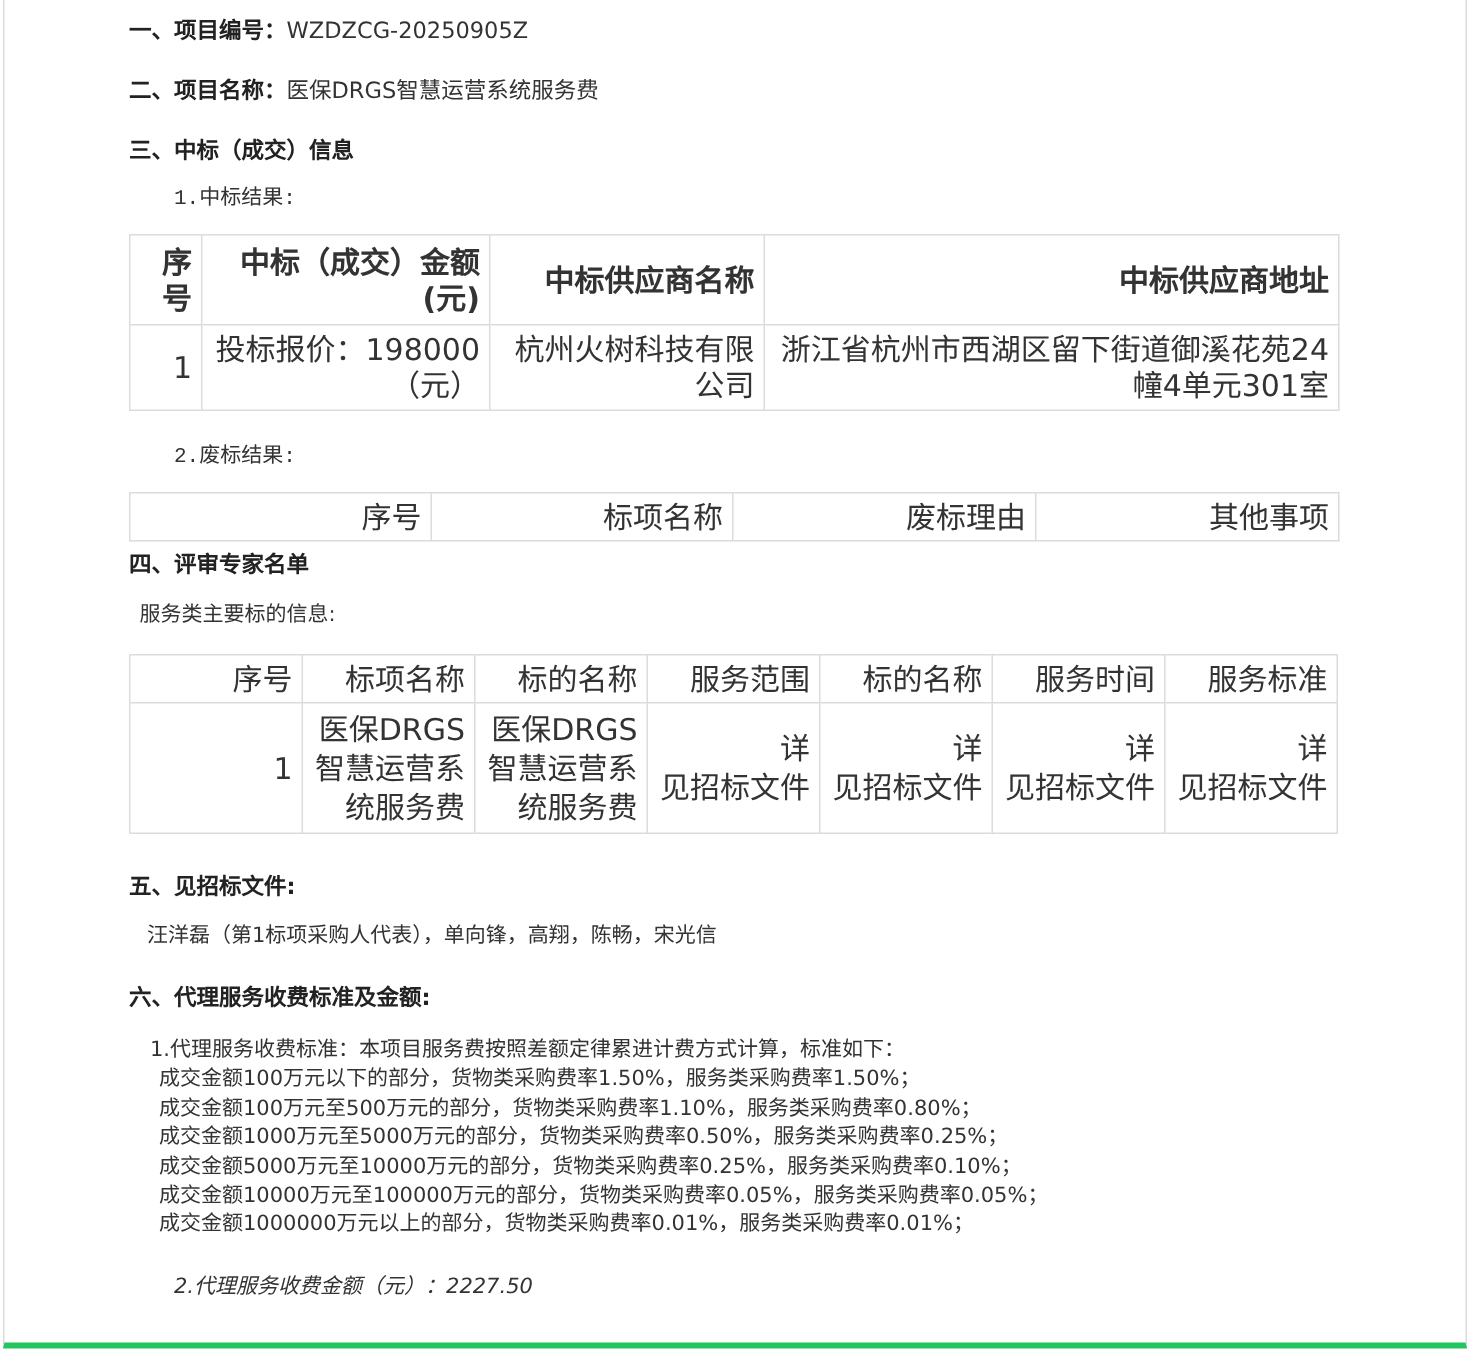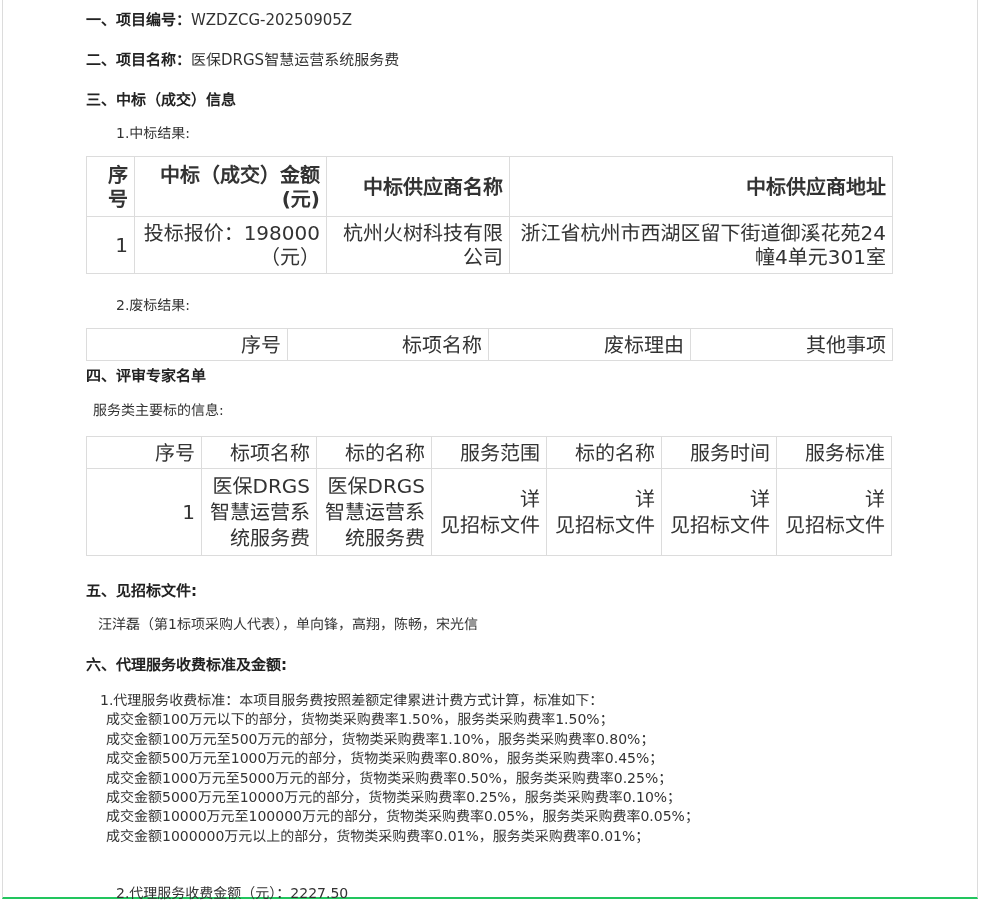--- a/index.html
+++ b/index.html
@@ -6,29 +6,29 @@
   html,body { background:#fff; }
   body {
     width:982px; height:901px; overflow:hidden;
     font-family:"DejaVu Sans","Liberation Sans",sans-serif;
     font-size:14px; color:#333;
   }
   .page {
     width:976px; height:899px; margin:0 2px;
     border-left:1px solid #dcdcdc;
     border-right:1px solid #dcdcdc;
-    border-bottom:2px solid #22c55e;
+    border-bottom:4px solid #22c55e;
     padding:10px 44px 0 83px;
   }
   .sec-heading {
     font-size:15px; font-weight:bold; color:#222;
     line-height:20px;
   }
   .sec-value { font-weight:normal; color:#333; }
-  .sub-label { margin-left:30px; line-height:18px; color:#333; }
+  .sub-label { margin-left:30px; line-height:18px; color:#333;font-family:Liberation Mono, monospace; }
   .m-b-20 { margin-bottom:20px; }
   .m-b-14 { margin-bottom:14px; }
   .m-b-16 { margin-bottom:16px; }
   table {
     width:806px; border-collapse:collapse; table-layout:fixed;
     text-align:center; color:#333;
   }
   th,td {
     border:1px solid #dcdcdc; padding:4px 6px;
     text-align:right; vertical-align:middle;
@@ -39,21 +39,21 @@
   .tbl-invalid th { font-weight:normal; height:32px; line-height:22px; }
   .tbl-subject th { font-weight:normal; height:32px; line-height:22px; }
   .tbl-subject td { height:78px; line-height:26px; white-space:pre-line; }
   .tbl-award { margin-bottom:22px; }
   .tbl-invalid { margin-bottom:5px; }
   .tbl-subject { margin-bottom:25px; }
   .subject-sub { margin-left:7px; line-height:18px; margin-bottom:17px; }
   .experts { margin-left:12px; line-height:18px; margin-bottom:22px; }
   .fee-block { margin-left:14px; line-height:19.4px; }
   .fee-line { padding-left:6px; }
-  .fee-amount { margin-left:30px; margin-top:38px; line-height:18px; }
+  .fee-amount { margin-left:30px; margin-top:22px; line-height:18px;font-style:italic; }
 </style>
 </head>
 <body>
 
 <div class="page">
 
   <div class="sec-heading m-b-20">
     <span>一、项目编号：</span><span class="sec-value">WZDZCG-20250905Z</span>
   </div>
 
@@ -154,21 +154,20 @@
   <div class="sec-heading m-b-14">五、见招标文件:</div>
 
   <div class="experts">汪洋磊（第1标项采购人代表），单向锋，高翔，陈畅，宋光信</div>
 
   <div class="sec-heading m-b-16">六、代理服务收费标准及金额:</div>
 
   <div class="fee-block">
     <div>1.代理服务收费标准：本项目服务费按照差额定律累进计费方式计算，标准如下：</div>
     <div class="fee-line">成交金额100万元以下的部分，货物类采购费率1.50%，服务类采购费率1.50%；</div>
     <div class="fee-line">成交金额100万元至500万元的部分，货物类采购费率1.10%，服务类采购费率0.80%；</div>
-    <div class="fee-line">成交金额500万元至1000万元的部分，货物类采购费率0.80%，服务类采购费率0.45%；</div>
     <div class="fee-line">成交金额1000万元至5000万元的部分，货物类采购费率0.50%，服务类采购费率0.25%；</div>
     <div class="fee-line">成交金额5000万元至10000万元的部分，货物类采购费率0.25%，服务类采购费率0.10%；</div>
     <div class="fee-line">成交金额10000万元至100000万元的部分，货物类采购费率0.05%，服务类采购费率0.05%；</div>
     <div class="fee-line">成交金额1000000万元以上的部分，货物类采购费率0.01%，服务类采购费率0.01%；</div>
   </div>
 
   <div class="fee-amount">2.代理服务收费金额（元）：2227.50</div>
 
 </div>
 

